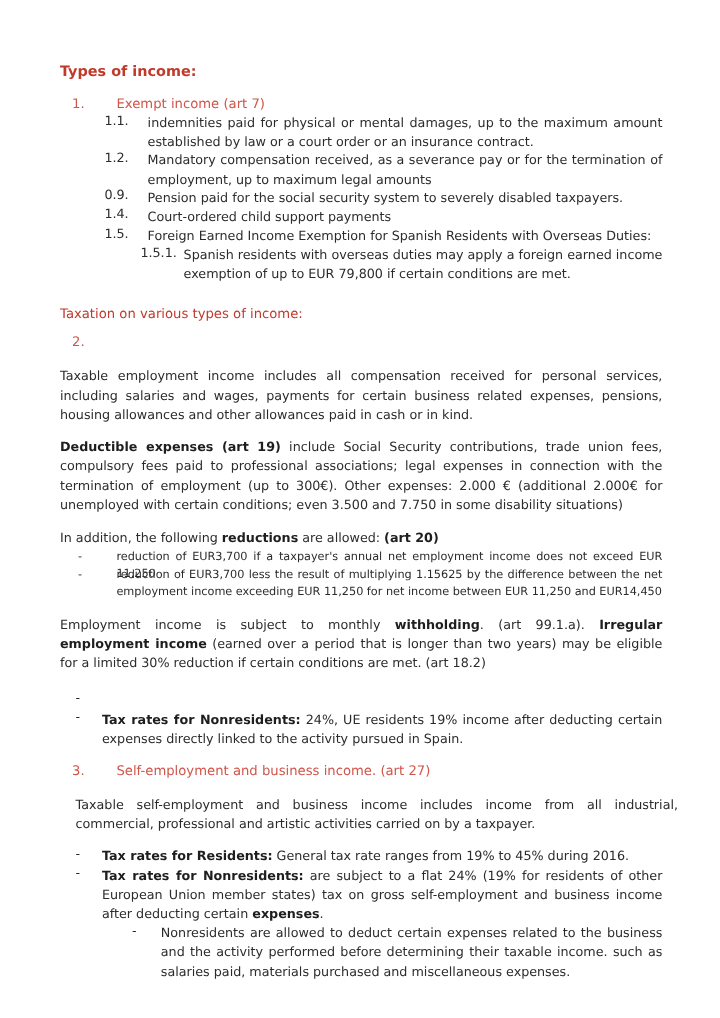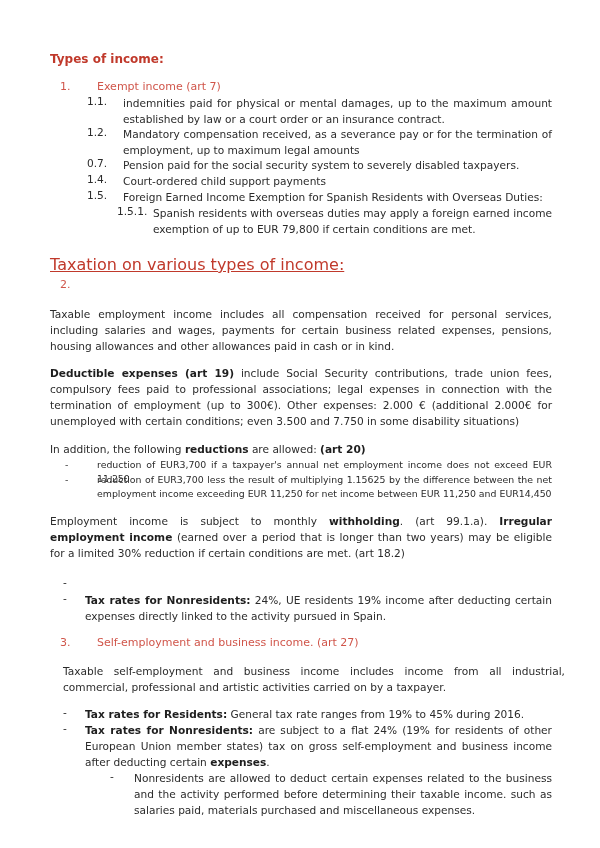--- a/index.html
+++ b/index.html
@@ -2,21 +2,21 @@
 <html><head>
   <meta charset="utf-8">
   <style>
     html, body { margin: 0; padding: 0; background: #ffffff; }
     body { width: 600px; height: 848px; overflow: hidden; position: relative;
       font-family: "DejaVu Sans", sans-serif; color: #2b2b2b; font-size: 10.6px; }
     .page { position: absolute; left: 50px; top: 0; width: 502px; }
     .abs { position: absolute; }
     .h-title { color: #c0392b; font-weight: bold; font-size: 12px; }
     .h-num { color: #d0554a; font-size: 11px; }
-    .h-underline { color: #c0392b; text-decoration: underline; font-size: 16px; }
+    .h-underline { color: #c0392b; font-size: 11px; }
     .p { text-align: justify; line-height: 16px; }
     .small { font-size: 9.4px; line-height: 14px; text-align: justify; }
     b { font-weight: bold; color: #1e1e1e; }
     .row { position: absolute; display: flex; }
     .num { flex: none; }
   </style>
 </head>
 <body>
 
 <div class="page">
@@ -30,21 +30,21 @@
 
   <div class="row" style="top:95px;left:37px;width:465px;">
     <span class="num" style="width:36px;">1.1.</span>
     <span class="p">indemnities paid for physical or mental damages, up to the maximum amount established by law or a court order or an insurance contract.</span>
   </div>
   <div class="row" style="top:126px;left:37px;width:465px;">
     <span class="num" style="width:36px;">1.2.</span>
     <span class="p">Mandatory compensation received, as a severance pay or for the termination of employment, up to maximum legal amounts</span>
   </div>
   <div class="row" style="top:157px;left:37px;width:465px;">
-    <span class="num" style="width:36px;">0.7.</span>
+    <span class="num" style="width:36px;">0.9.</span>
     <span class="p">Pension paid for the social security system to severely disabled taxpayers.</span>
   </div>
   <div class="row" style="top:173px;left:37px;width:465px;">
     <span class="num" style="width:36px;">1.4.</span>
     <span class="p">Court-ordered child support payments</span>
   </div>
   <div class="row" style="top:189px;left:37px;width:470px;">
     <span class="num" style="width:36px;">1.5.</span>
     <span class="p">Foreign Earned Income Exemption for Spanish Residents with Overseas Duties:</span>
   </div>

